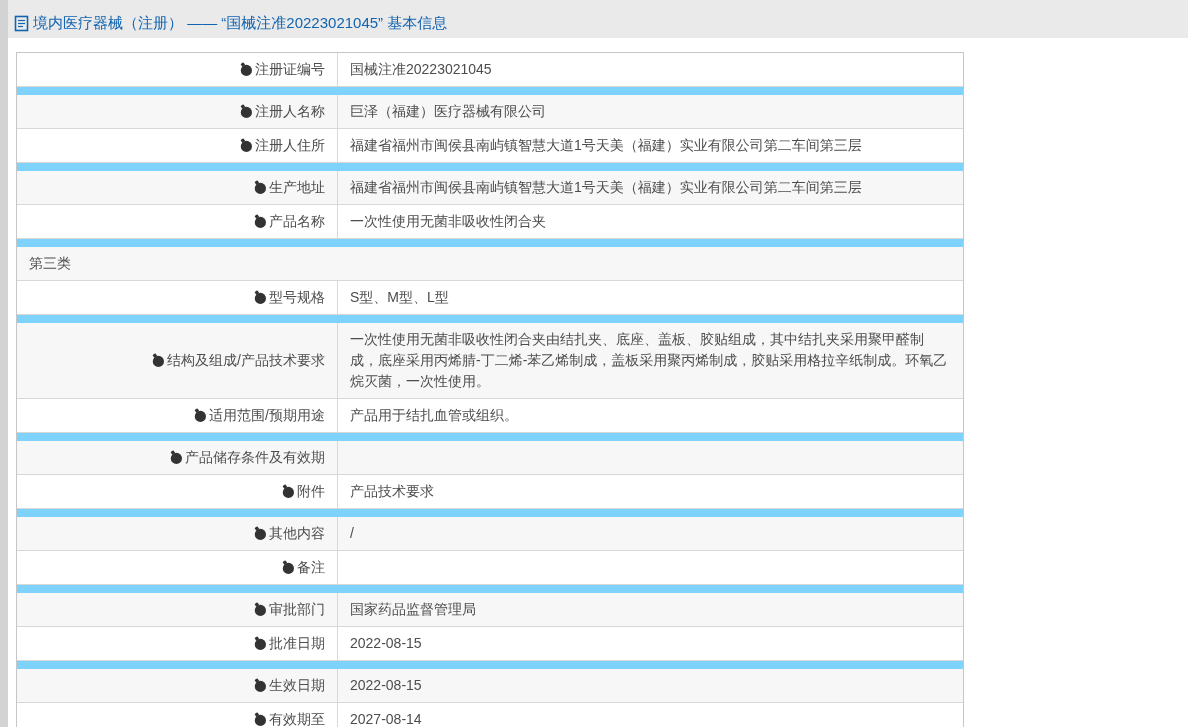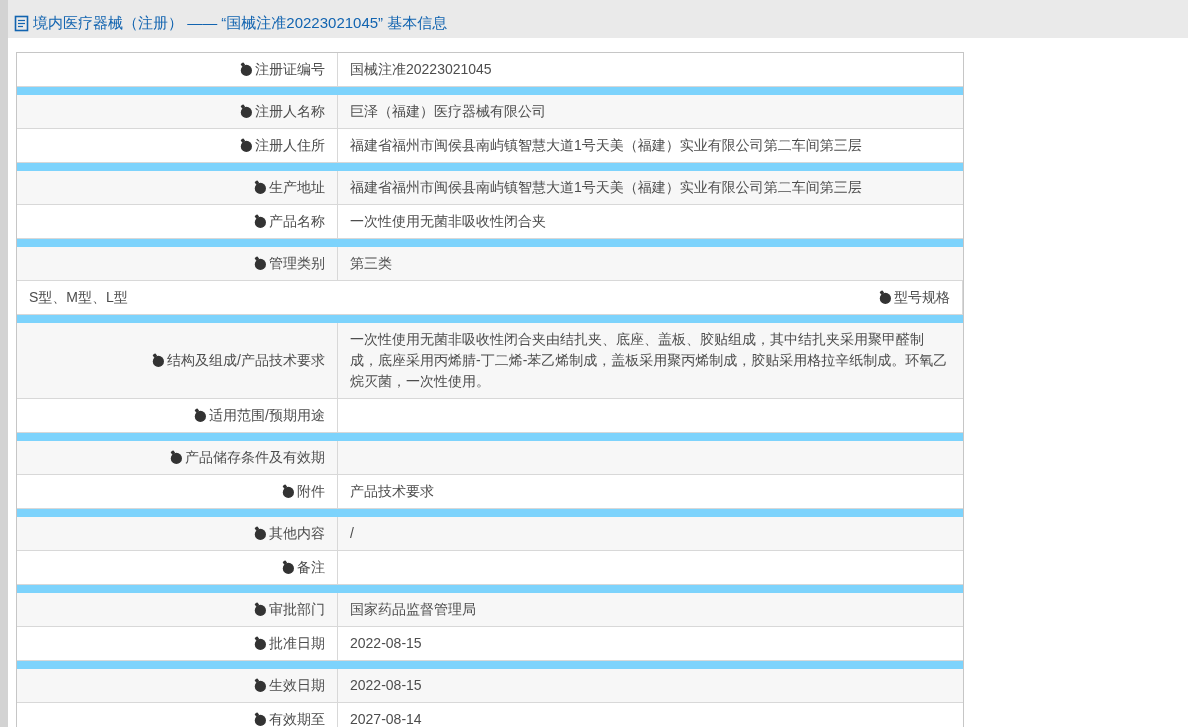--- a/index.html
+++ b/index.html
@@ -144,46 +144,37 @@
           <circle cx="7.4" cy="8.4" r="5.6" fill="#333"></circle>
         </svg>
       </span>
       <span class="label-text">产品名称</span>
     </div>
     <div class="cell value">
       <span class="value-text">一次性使用无菌非吸收性闭合夹</span>
     </div>
   </div>
       <div class="row alt">
-    <div class="cell label">
-      <span class="bulb" hidden="">
-        <svg viewBox="0 0 14 15" width="14" height="15">
-          <rect x="2.2" y="0.8" width="3.4" height="3.4" rx="0.6" fill="#333" transform="rotate(-35 4 2.5)"></rect>
-          <circle cx="7.4" cy="8.4" r="5.6" fill="#333"></circle>
-        </svg>
-      </span>
-      <span class="label-text">管理类别</span>
-    </div>
     <div class="cell value">
       <span class="value-text">第三类</span>
     </div>
   </div>
       <div class="row">
+    <div class="cell label">
+      <span class="bulb" hidden="">
+        <svg viewBox="0 0 14 15" width="14" height="15">
+          <rect x="2.2" y="0.8" width="3.4" height="3.4" rx="0.6" fill="#333" transform="rotate(-35 4 2.5)"></rect>
+          <circle cx="7.4" cy="8.4" r="5.6" fill="#333"></circle>
+        </svg>
+      </span>
+      <span class="label-text">型号规格</span>
+    </div>
     <div class="cell value">
       <span class="value-text">S型、M型、L型</span>
     </div>
-    <div class="cell label">
-      <span class="bulb" hidden="">
-        <svg viewBox="0 0 14 15" width="14" height="15">
-          <rect x="2.2" y="0.8" width="3.4" height="3.4" rx="0.6" fill="#333" transform="rotate(-35 4 2.5)"></rect>
-          <circle cx="7.4" cy="8.4" r="5.6" fill="#333"></circle>
-        </svg>
-      </span>
-      <span class="label-text">型号规格</span>
-    </div>
   </div>
       <div class="row alt">
     <div class="cell label">
       <span class="bulb" hidden="">
         <svg viewBox="0 0 14 15" width="14" height="15">
           <rect x="2.2" y="0.8" width="3.4" height="3.4" rx="0.6" fill="#333" transform="rotate(-35 4 2.5)"></rect>
           <circle cx="7.4" cy="8.4" r="5.6" fill="#333"></circle>
         </svg>
       </span>
       <span class="label-text">结构及组成/产品技术要求</span>
@@ -194,20 +185,23 @@
   </div>
       <div class="row">
     <div class="cell label">
       <span class="bulb" hidden="">
         <svg viewBox="0 0 14 15" width="14" height="15">
           <rect x="2.2" y="0.8" width="3.4" height="3.4" rx="0.6" fill="#333" transform="rotate(-35 4 2.5)"></rect>
           <circle cx="7.4" cy="8.4" r="5.6" fill="#333"></circle>
         </svg>
       </span>
       <span class="label-text">适用范围/预期用途</span>
+    </div>
+    <div class="cell value">
+      <span class="value-text">产品用于结扎血管或组织。</span>
     </div>
   </div>
       <div class="row alt">
     <div class="cell label">
       <span class="bulb" hidden="">
         <svg viewBox="0 0 14 15" width="14" height="15">
           <rect x="2.2" y="0.8" width="3.4" height="3.4" rx="0.6" fill="#333" transform="rotate(-35 4 2.5)"></rect>
           <circle cx="7.4" cy="8.4" r="5.6" fill="#333"></circle>
         </svg>
       </span>

